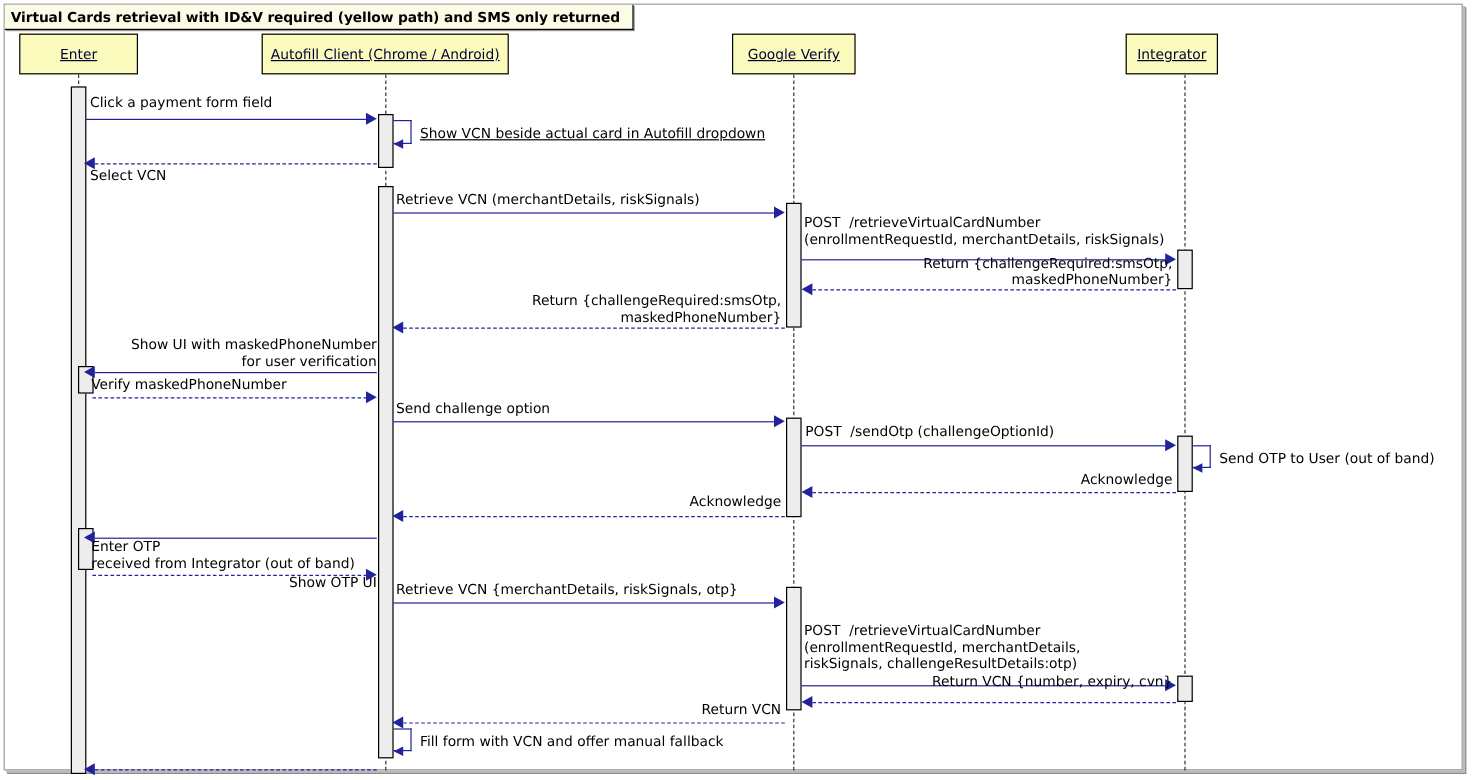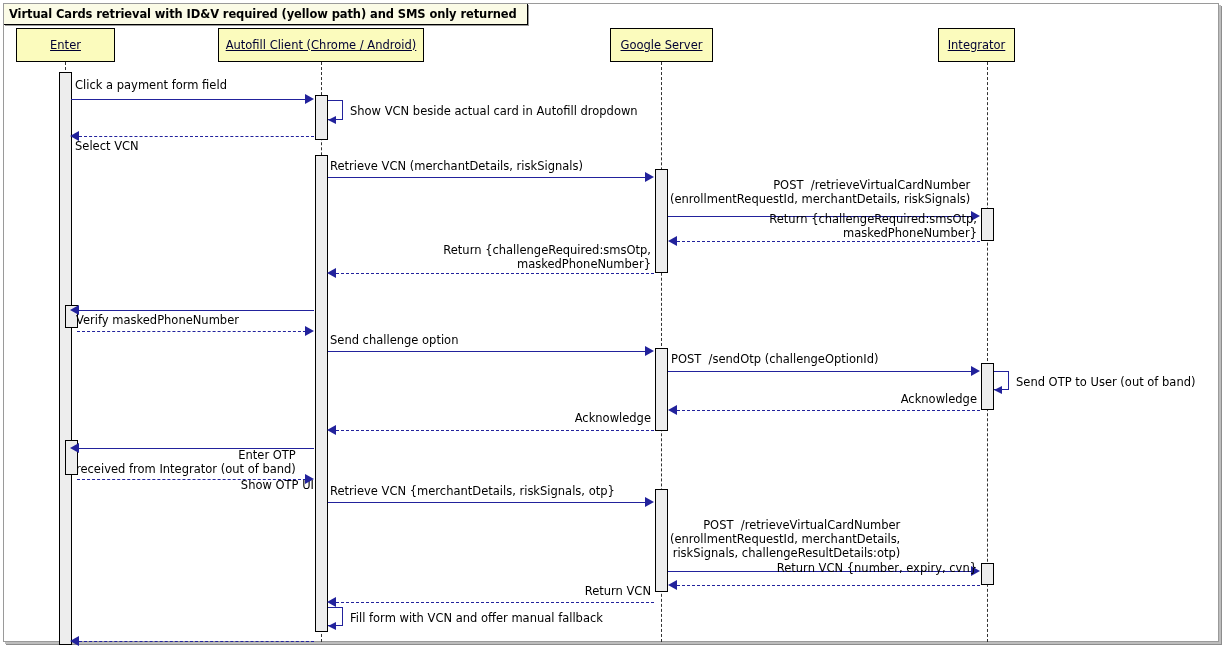--- a/index.html
+++ b/index.html
@@ -95,21 +95,20 @@
   }
   .arrowhead.right { border-left: 9px solid #22229c; }
   .arrowhead.left  { border-right: 9px solid #22229c; }
   
   .msg-label {
     position: absolute;
     font-size: 11.5px;
     color: #000000;
     white-space: pre;
     line-height: 14px;
-    text-align: right;
   }
   .msg-label.right-align { text-align: right; }
   
   .selfloop {
     position: absolute;
     border: 1px solid #22229c;
     border-left: none;
     box-sizing: border-box;
   }
   .selfarrow {
@@ -133,21 +132,21 @@
 
   <div class="participant" style="left:16px; top:28px; width:99px;">
     <span class="pname">Enter</span>
   </div>
 
   <div class="participant" style="left:218px; top:28px; width:206px;">
     <span class="pname">Autofill Client (Chrome / Android)</span>
   </div>
 
   <div class="participant" style="left:610px; top:28px; width:103px;">
-    <span class="pname">Google Server</span>
+    <span class="pname">Google Verify</span>
   </div>
 
   <div class="participant" style="left:938px; top:28px; width:77px;">
     <span class="pname">Integrator</span>
   </div>
 
   <div class="lifeline" style="left:65px; top:62px; height:580px;"></div>
   <div class="lifeline" style="left:321px; top:62px; height:580px;"></div>
   <div class="lifeline" style="left:661px; top:62px; height:580px;"></div>
   <div class="lifeline" style="left:987px; top:62px; height:580px;"></div>
@@ -167,21 +166,21 @@
   <div class="activation" style="left:981px; top:208px; height:33px;"></div>
   <div class="activation" style="left:981px; top:363px; height:47px;"></div>
   <div class="activation" style="left:981px; top:563px; height:22px;"></div>
 
   <div class="msg-label" style="left:75px; top:78px;">Click a payment form field</div>
   <div class="msg-line" style="left:71px; top:99px; width:240px;"></div>
   <div class="arrowhead right" style="left:305px; top:94px;"></div>
 
   <div class="selfloop" style="left:328px; top:100px; width:15px; height:20px;"></div>
   <div class="selfarrow" style="left:328px; top:116px;"></div>
-  <div class="msg-label" style="left:350px; top:104px;">Show VCN beside actual card in Autofill dropdown</div>
+  <div class="msg-label" style="left:350px; top:104px;text-decoration:underline;">Show VCN beside actual card in Autofill dropdown</div>
 
   <div class="msg-label" style="left:75px; top:139px;">Select VCN</div>
   <div class="msg-line dashed" style="left:79px; top:136px; width:235px;"></div>
   <div class="arrowhead left" style="left:70px; top:131px;"></div>
 
   <div class="msg-label" style="left:330px; top:159px;">Retrieve VCN (merchantDetails, riskSignals)</div>
   <div class="msg-line" style="left:328px; top:177px; width:323px;"></div>
   <div class="arrowhead right" style="left:645px; top:172px;"></div>
 
   <div class="msg-label" style="left:670px; top:178px;">POST  /retrieveVirtualCardNumber
@@ -192,20 +191,22 @@
   <div class="msg-label right-align" style="left:677px; top:212px; width:300px;">Return {challengeRequired:smsOtp,
 maskedPhoneNumber}</div>
   <div class="msg-line dashed" style="left:677px; top:241px; width:303px;"></div>
   <div class="arrowhead left" style="left:668px; top:236px;"></div>
 
   <div class="msg-label right-align" style="left:336px; top:243px; width:315px;">Return {challengeRequired:smsOtp,
 maskedPhoneNumber}</div>
   <div class="msg-line dashed" style="left:336px; top:273px; width:318px;"></div>
   <div class="arrowhead left" style="left:327px; top:268px;"></div>
 
+  <div class="msg-label right-align" style="left:80px; top:280px; width:234px;">Show UI with maskedPhoneNumber
+for user verification</div>
   <div class="msg-line" style="left:79px; top:310px; width:235px;"></div>
   <div class="arrowhead left" style="left:70px; top:305px;"></div>
 
   <div class="msg-label" style="left:76px; top:313px;">Verify maskedPhoneNumber</div>
   <div class="msg-line dashed" style="left:77px; top:331px; width:234px;"></div>
   <div class="arrowhead right" style="left:305px; top:326px;"></div>
 
   <div class="msg-label" style="left:330px; top:333px;">Send challenge option</div>
   <div class="msg-line" style="left:328px; top:351px; width:323px;"></div>
   <div class="arrowhead right" style="left:645px; top:346px;"></div>

